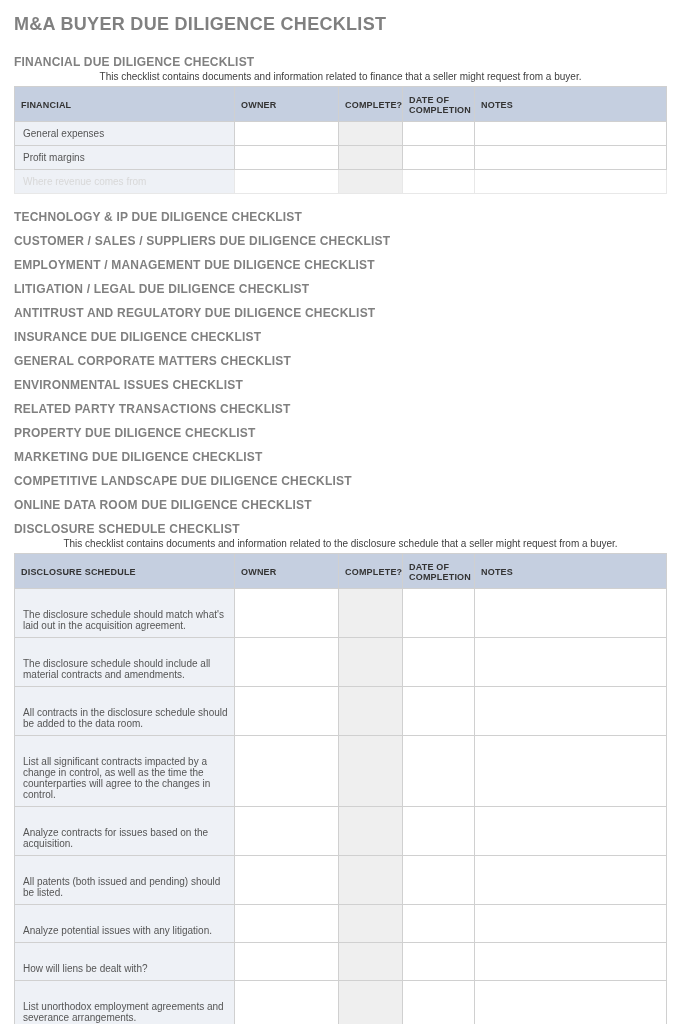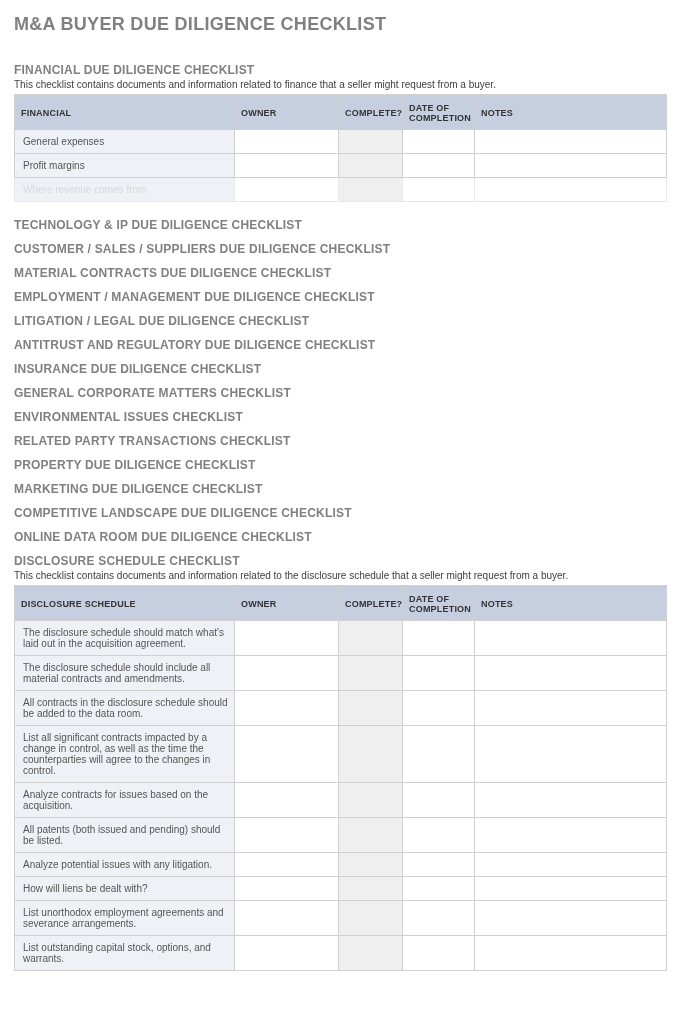--- a/index.html
+++ b/index.html
@@ -8,34 +8,35 @@
     background: #fff;
     padding: 14px 14px 20px 14px;
     width: 681px;
     color: #333;
   }
   .page-title {
     font-size: 18px;
     font-weight: bold;
     color: #808080;
     letter-spacing: 0.3px;
-    margin-bottom: 28px;
+    margin-bottom: 20px;
   }
   .section-title {
     font-size: 12px;
     font-weight: bold;
     color: #808080;
     letter-spacing: 0.2px;
     margin-top: 10px;
     margin-bottom: 2px;
   }
   .section-desc {
     font-size: 10px;
     color: #404040;
     margin-bottom: 4px;
+    text-align: center;
   }
   table {
     border-collapse: collapse;
     width: 100%;
     table-layout: fixed;
   }
   th, td {
     border: 1px solid #d0d0d0;
     font-size: 10px;
     vertical-align: middle;
@@ -60,21 +61,21 @@
     color: #555;
     padding-left: 8px;
   }
   td.owner-cell { background: #fff; }
   td.complete-cell { background: #efefef; }
   td.date-cell { background: #fff; }
   td.notes-cell { background: #fff; }
   .fin-row td { height: 18px; }
   .fin-fade td.item-cell { color: #d8d8d8; }
   .fin-fade td { border-color: #e8e8e8; }
-  .ds-row td { padding-top: 6px; padding-bottom: 6px; }
+  .ds-row td { padding-top: 20px; padding-bottom: 6px; }
   .section-spacer { height: 6px; }
 </style>
 </head>
 <body>
 
 <h1 class="page-title">M&amp;A BUYER DUE DILIGENCE CHECKLIST</h1>
 
 <h2 class="section-title">FINANCIAL DUE DILIGENCE CHECKLIST</h2>
 <div class="section-desc">This checklist contains documents and information related to finance that a seller might request from a buyer.</div>
 
@@ -118,21 +119,20 @@
       <td class="notes-cell"></td>
     </tr>
   </tbody>
 </table>
 
 <div class="section-spacer"></div>
 
 <div id="middle-sections">
     <h2 class="section-title">TECHNOLOGY &amp; IP DUE DILIGENCE CHECKLIST</h2>
     <h2 class="section-title">CUSTOMER / SALES / SUPPLIERS DUE DILIGENCE CHECKLIST</h2>
-    <h2 class="section-title">MATERIAL CONTRACTS DUE DILIGENCE CHECKLIST</h2>
     <h2 class="section-title">EMPLOYMENT / MANAGEMENT DUE DILIGENCE CHECKLIST</h2>
     <h2 class="section-title">LITIGATION / LEGAL DUE DILIGENCE CHECKLIST</h2>
     <h2 class="section-title">ANTITRUST AND REGULATORY DUE DILIGENCE CHECKLIST</h2>
     <h2 class="section-title">INSURANCE DUE DILIGENCE CHECKLIST</h2>
     <h2 class="section-title">GENERAL CORPORATE MATTERS CHECKLIST</h2>
     <h2 class="section-title">ENVIRONMENTAL ISSUES CHECKLIST</h2>
     <h2 class="section-title">RELATED PARTY TRANSACTIONS CHECKLIST</h2>
     <h2 class="section-title">PROPERTY DUE DILIGENCE CHECKLIST</h2>
     <h2 class="section-title">MARKETING DUE DILIGENCE CHECKLIST</h2>
     <h2 class="section-title">COMPETITIVE LANDSCAPE DUE DILIGENCE CHECKLIST</h2>

